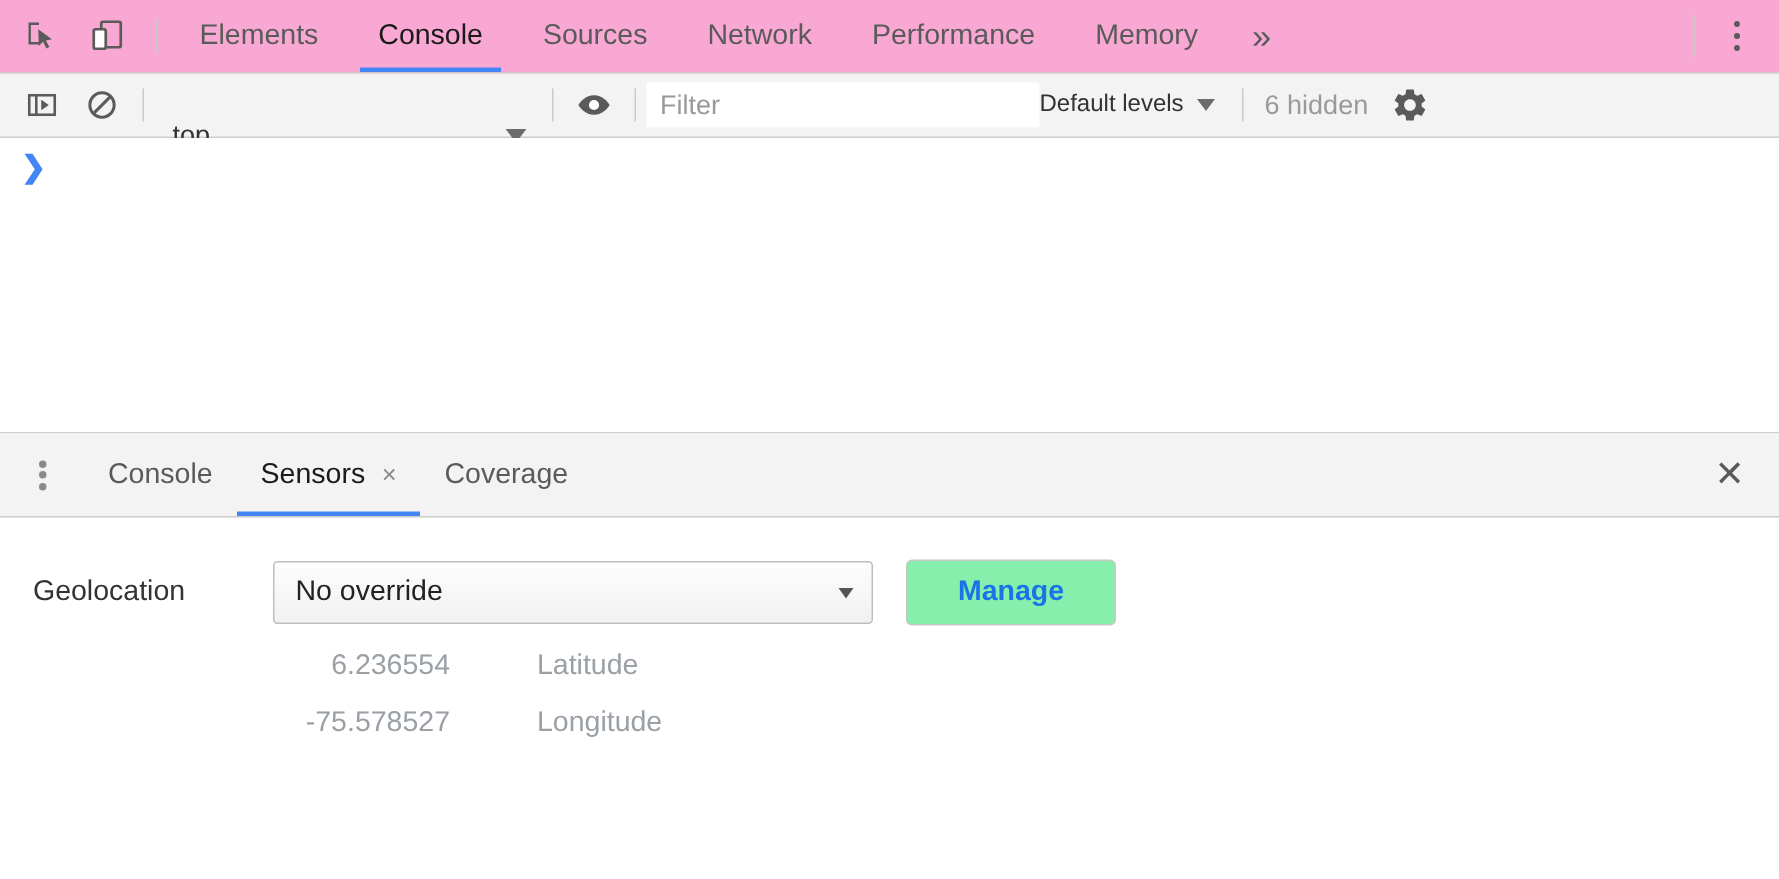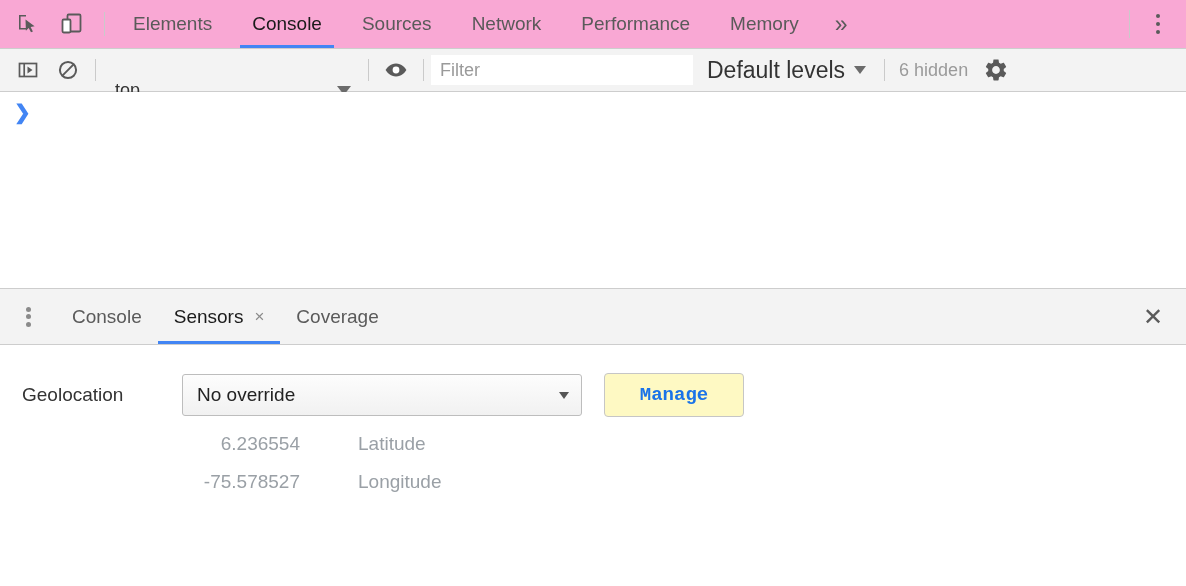--- a/index.html
+++ b/index.html
@@ -151,23 +151,22 @@
     font-family: "Liberation Sans", sans-serif;
     font-size: 18px;
     color: #333;
     padding: 0 8px 0 9px;
     box-sizing: border-box;
   }
   .filter-input::placeholder { color: #9a9a9a; opacity: 1; }
   .levels {
     display: flex;
     align-items: center;
-    font-size: 23px;
+    font-size: 16px;
     color: #333;
-    margin-left: 14px;
     cursor: pointer;
     white-space: nowrap;
   }
   .levels .caret-down {
     border-left-width: 6px;
     border-right-width: 6px;
     border-top-width: 8px;
     margin-left: 9px;
   }
   .hidden-count {
@@ -302,26 +301,26 @@
   .geo-select .caret-down {
     border-left-width: 5px;
     border-right-width: 5px;
     border-top-width: 7px;
     border-top-color: #555;
   }
   .manage-btn {
     margin-left: 22px;
     height: 44px;
     min-width: 140px;
-    background: #fef9c3;
+    background: #86efac;
     border: 1px solid #c6c6c6;
     border-radius: 4px;
     color: #1a73e8;
     font-size: 19px;
-    font-family: Liberation Mono, monospace;
+    font-family: Liberation Sans, sans-serif;
     font-weight: bold;
     cursor: pointer;
     padding: 0 22px;
   }
   .coord-row {
     display: flex;
     align-items: center;
     margin-top: 16px;
   }
   .coord-value {

